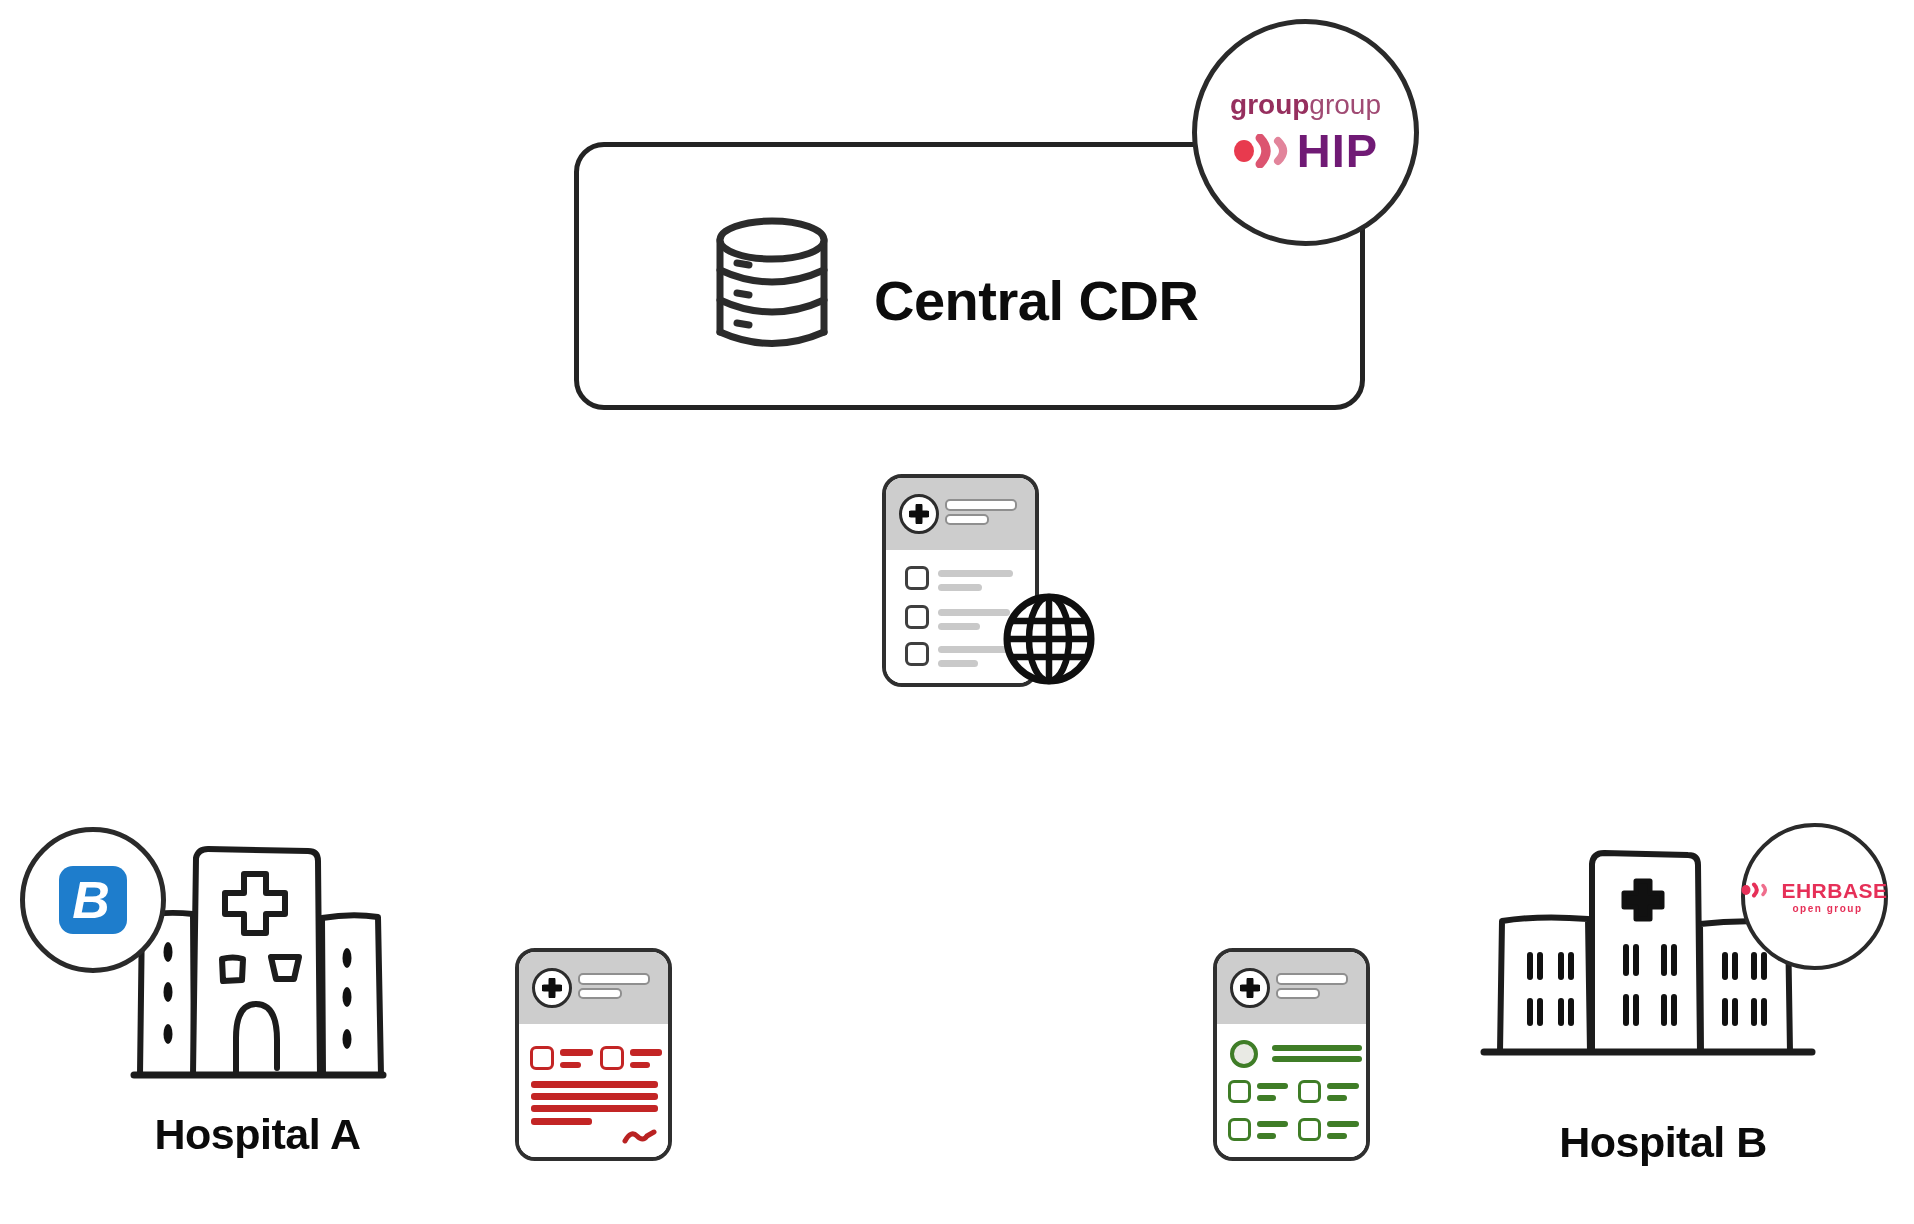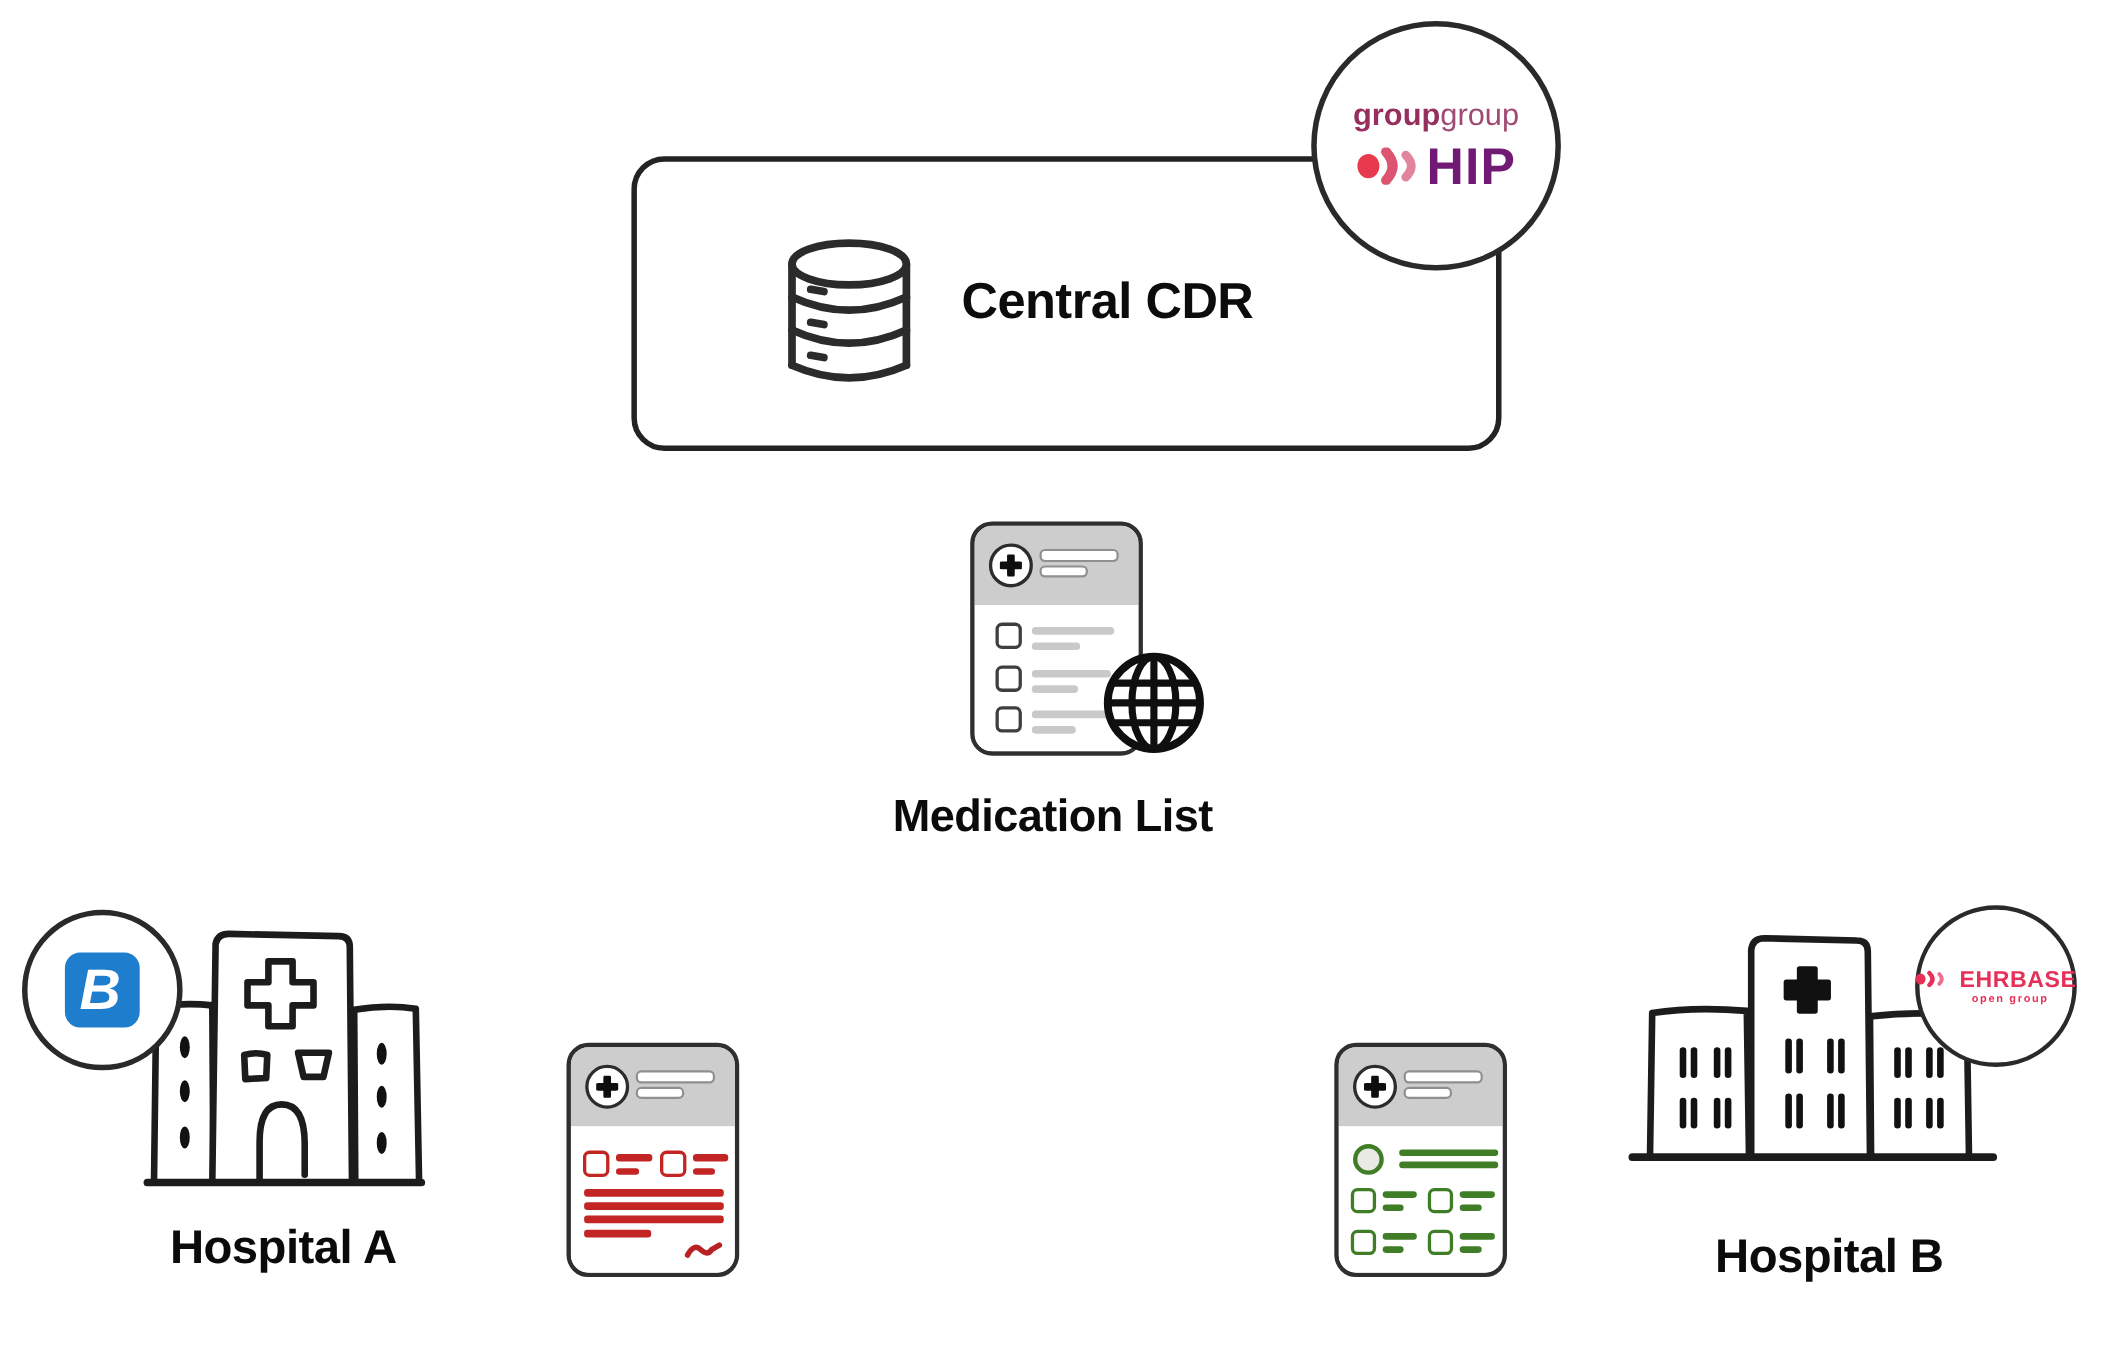--- a/index.html
+++ b/index.html
@@ -7,22 +7,22 @@
     position:relative;width:1914px;height:1224px;background:#ffffff;overflow:hidden;
     font-family:"Liberation Sans",sans-serif;color:#111;
   }
   
   .cdr-box{
     position:absolute;left:574px;top:142px;width:781px;height:258px;
     background:#fff;border:5px solid #232323;border-radius:30px;
   }
   .db-icon{position:absolute;left:712px;top:214px;}
   .cdr-label{
-    position:absolute;left:874px;top:246px;width:300px;
-    font-size:46px;font-weight:bold;letter-spacing:-0.5px;color:#0c0c0c;white-space:nowrap;
+    position:absolute;left:874px;top:268px;width:300px;
+    font-size:56px;font-weight:bold;letter-spacing:-0.5px;color:#0c0c0c;white-space:nowrap;
   }
   
   .badge{
     position:absolute;border-radius:50%;background:#fff;border:5px solid #2a2a2a;
     display:flex;flex-direction:column;align-items:center;justify-content:center;z-index:6;
   }
   .vg-badge{left:1192px;top:19px;width:217px;height:217px;}
   .vg-name{font-size:28px;letter-spacing:0;line-height:1;margin-bottom:8px;}
   .vg-name .b{font-weight:bold;color:#962f5e;}
   .vg-name .l{font-weight:normal;color:#a04a73;margin-top:20px;}
@@ -146,21 +146,20 @@
     <circle cx="47" cy="47" r="42" fill="#fff" stroke="#0f0f0f" stroke-width="7"></circle>
     <g fill="none" stroke="#0f0f0f" stroke-width="6.5">
       <ellipse cx="47" cy="47" rx="20" ry="42"></ellipse>
       <path d="M47,5 V89"></path>
       <path d="M9.5,29 H84.5"></path>
       <path d="M5,47 H89"></path>
       <path d="M9.5,65 H84.5"></path>
     </g>
   </svg>
 
-  <div class="diagram-label med-label">Medication List</div>
 
   <svg class="hospital-svg ha-svg" width="258" height="242" viewBox="0 0 258 242">
     <g fill="#fff" stroke="#1c1c1c" stroke-width="6" stroke-linecap="round" stroke-linejoin="round">
       <path d="M12,76 Q35,71 63,74 L64,235 L10,235 Z"></path>
       <path d="M192,78 Q222,73 248,77 L251,235 L193,235 Z"></path>
       <path d="M66,18 Q68,9 78,9 L178,11 Q188,11 188,21 L190,235 L63,235 Z"></path>
       <path d="M114,34 h22 v19 h19 v21 h-19 v19 h-22 v-19 h-19 v-21 h19 Z"></path>
       <path d="M92,119 Q103,116 113,119 L112,140 L93,141 Z"></path>
       <path d="M141,117 L169,117 L164,139 L146,139 Z"></path>
       <path d="M106,235 L106,198 Q106,164 126,164 Q147,164 147,200 L147,228" fill="none"></path>

